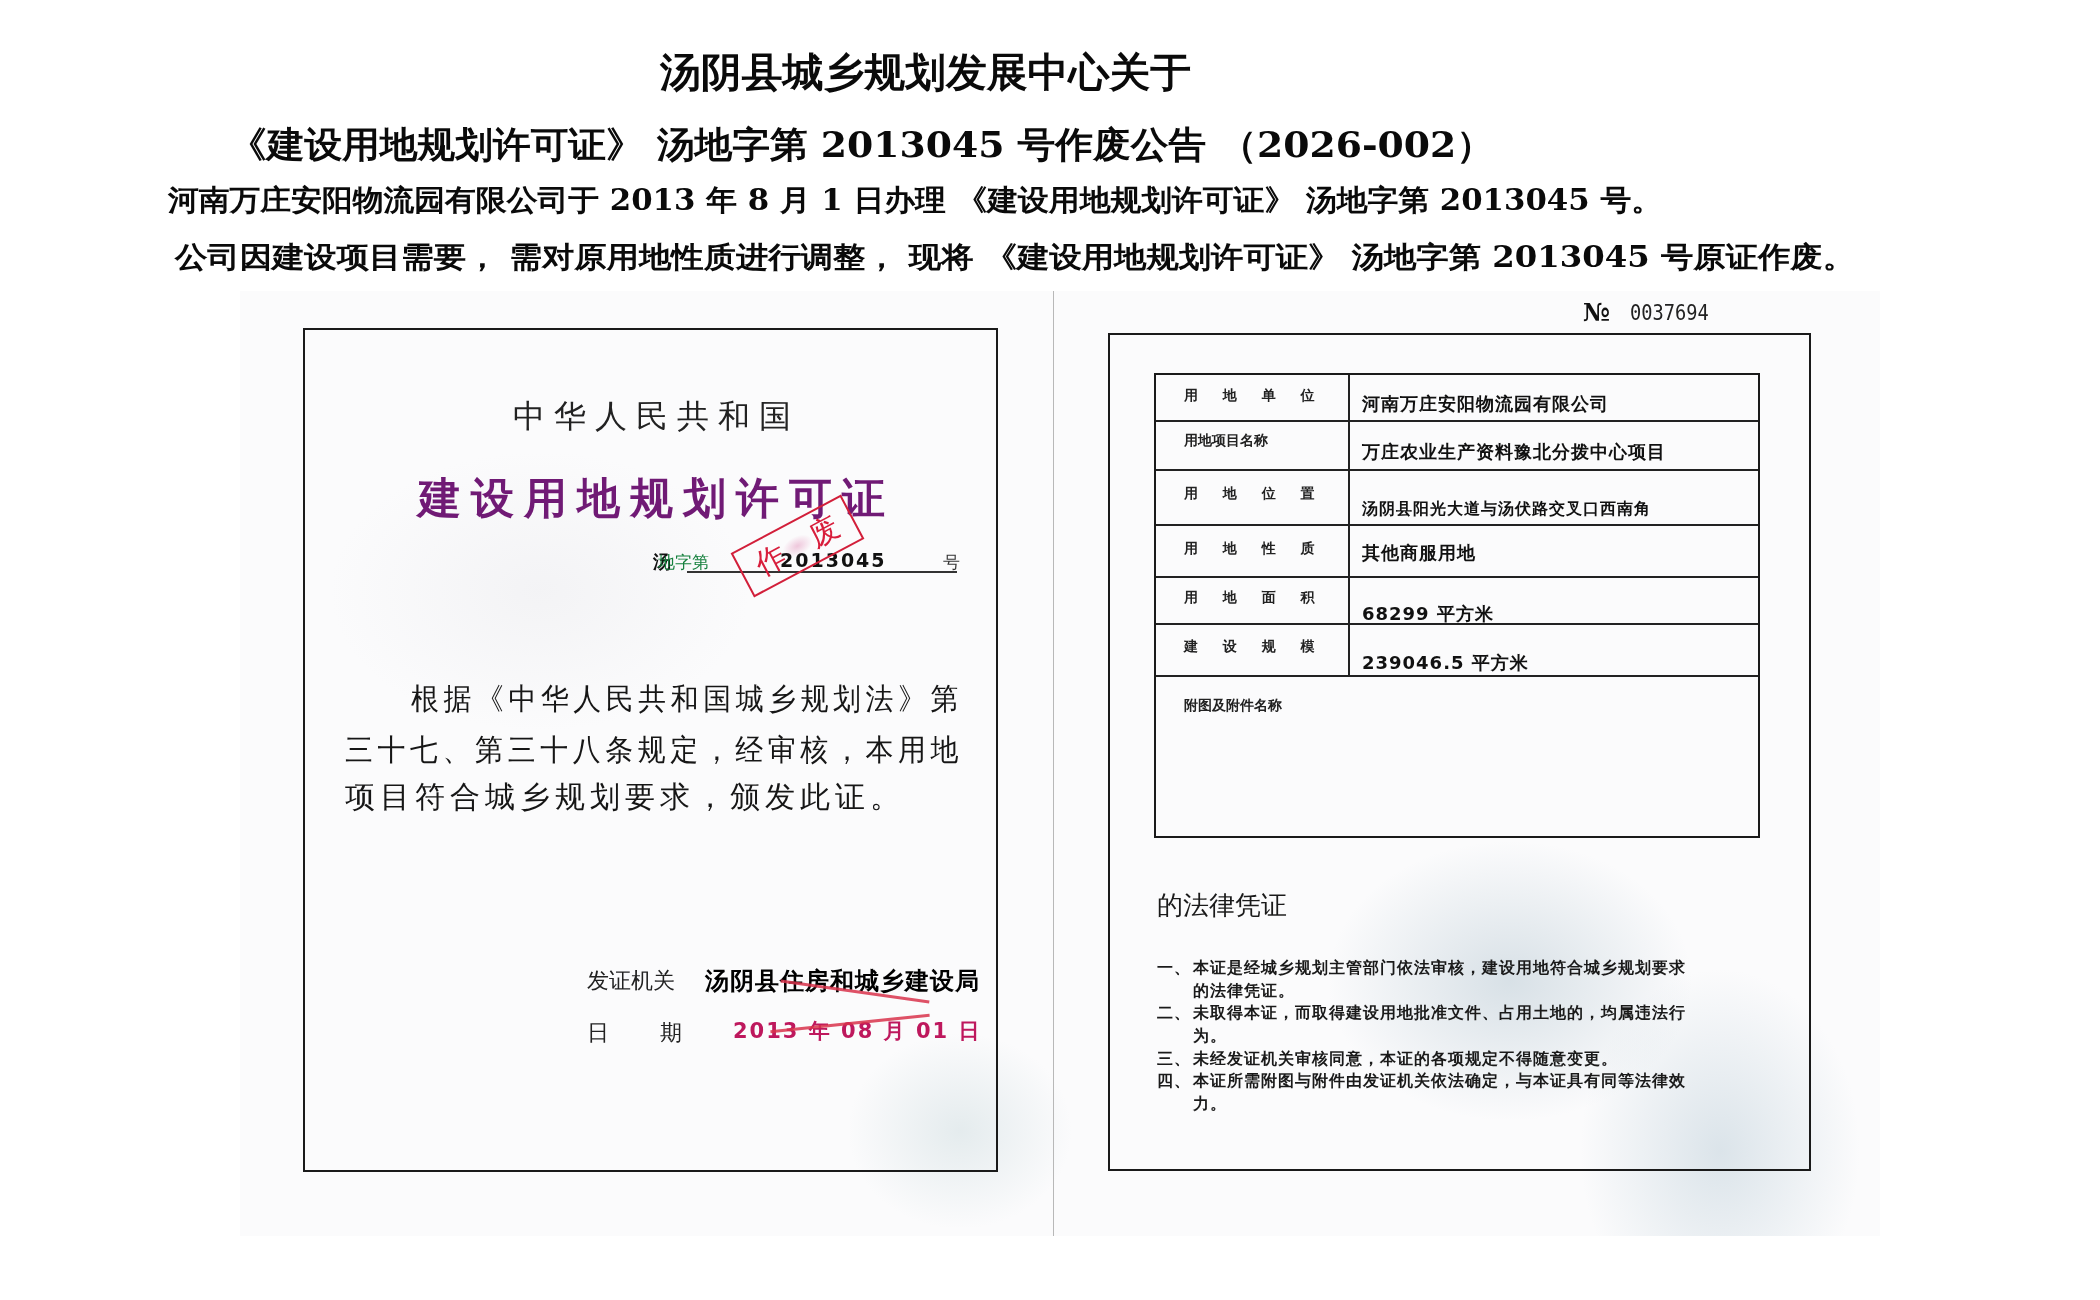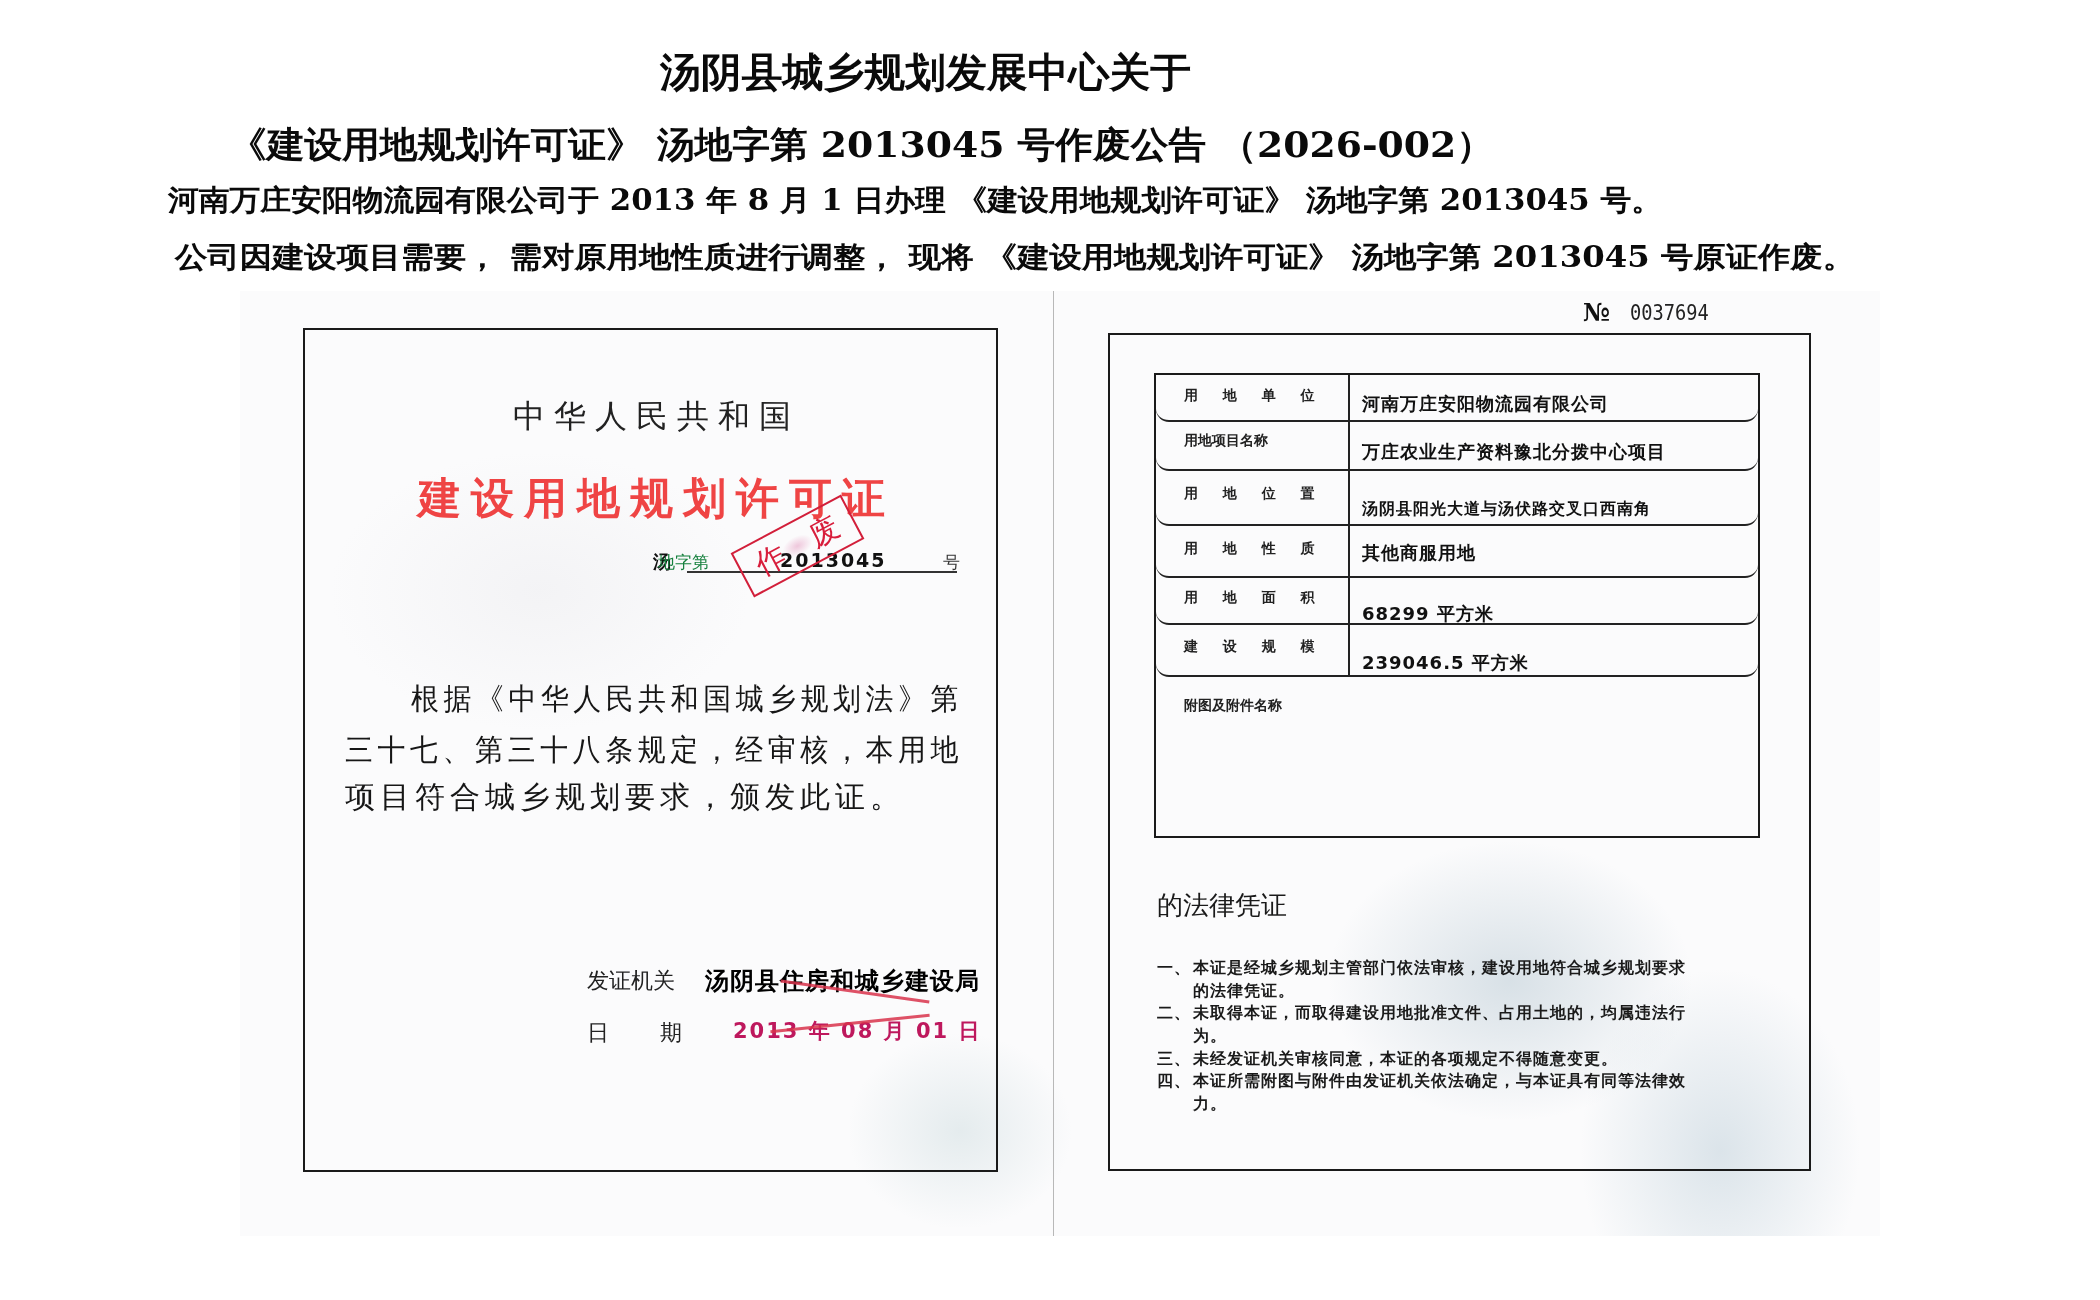--- a/index.html
+++ b/index.html
@@ -27,21 +27,21 @@
   }
   .fold { position: absolute; left: 1053px; top: 291px; width: 1px; height: 945px; background: #b8b8b8; }
 
   .cert-box { position: absolute; border: 2px solid #1a1a1a; box-sizing: border-box; }
   .left-cert { left: 303px; top: 328px; width: 695px; height: 844px; }
   .right-cert { left: 1108px; top: 333px; width: 703px; height: 838px; }
 
   .cn-sans { font-family: "DejaVu Sans", "Liberation Sans", sans-serif; }
 
   .t-country { left: 513px; top: 395px; font-size: 32px; letter-spacing: 9px; color: #222; }
-  .t-cert { left: 418px; top: 470px; font-size: 43px; letter-spacing: 10px; font-weight: bold; color: #ef4444; }
+  .t-cert { left: 418px; top: 470px; font-size: 43px; letter-spacing: 10px; font-weight: bold; color: #701a75; }
   .t-tang { left: 653px; top: 550px; font-size: 18px; font-weight: bold; }
   .t-numline { left: 687px; top: 550px; width: 270px; height: 21px; border-bottom: 2px solid #333; }
   .t-prefix { left: 658px; top: 551px; font-size: 17px; color: #15803d; }
   .t-certno { left: 780px; top: 549px; font-size: 19px; font-weight: bold; letter-spacing: 2px; }
   .t-hao { left: 943px; top: 551px; font-size: 17px; color: #333; }
 
   .stamp {
     position: absolute; left: 735px; top: 521px; width: 125px; height: 50px;
     border: 2px solid #d21f3a; box-sizing: border-box;
     transform: rotate(-28deg); color: #d81e3c;
@@ -62,21 +62,21 @@
   .date-value { left: 733px; top: 1017px; font-size: 21px; font-weight: bold; letter-spacing: 2px; color: #be185d; }
   .red-mark { position: absolute; height: 3px; background: #d8324b; transform: rotate(8deg); opacity: 0.85; }
 
   .no-label { left: 1583px; top: 298px; font-family: "DejaVu Serif", serif; font-size: 25px; font-weight: bold; }
   .no-value { left: 1630px; top: 300px; font-family: "DejaVu Sans Mono", monospace; font-size: 22px; color: #222; transform: scaleX(0.85); transform-origin: 0 50%; }
 
   .info-table {
     position: absolute; left: 1154px; top: 373px; width: 606px; height: 465px;
     border: 2px solid #1a1a1a; box-sizing: border-box;
   }
-  .row { position: absolute; left: 0; width: 100%; border-bottom: 2px solid #222; box-sizing: border-box; border-radius: 13px; }
+  .row { position: absolute; left: 0; width: 100%; border-bottom: 2px solid #222; box-sizing: border-box; }
   .row .lbl { position: absolute; left: 28px; font-size: 14px; font-weight: bold; color: #222; }
   .row .lbl.spaced { letter-spacing: 10px; }
   .row .val { position: absolute; left: 206px; font-size: 18px; font-weight: bold; color: #111; letter-spacing: 1px; }
   .col-div { position: absolute; left: 192px; top: 0; width: 2px; height: 300px; background: #222; }
   .attach-label { position: absolute; left: 28px; top: 322px; font-size: 14px; font-weight: bold; color: #222; }
 
   .rules-title { left: 1157px; top: 888px; font-size: 26px; color: #1a1a1a; }
   .rule { font-size: 16px; color: #1a1a1a; font-weight: bold; letter-spacing: 1px; }
   .rule-num { left: 1157px; }
   .rule-txt { left: 1193px; }

